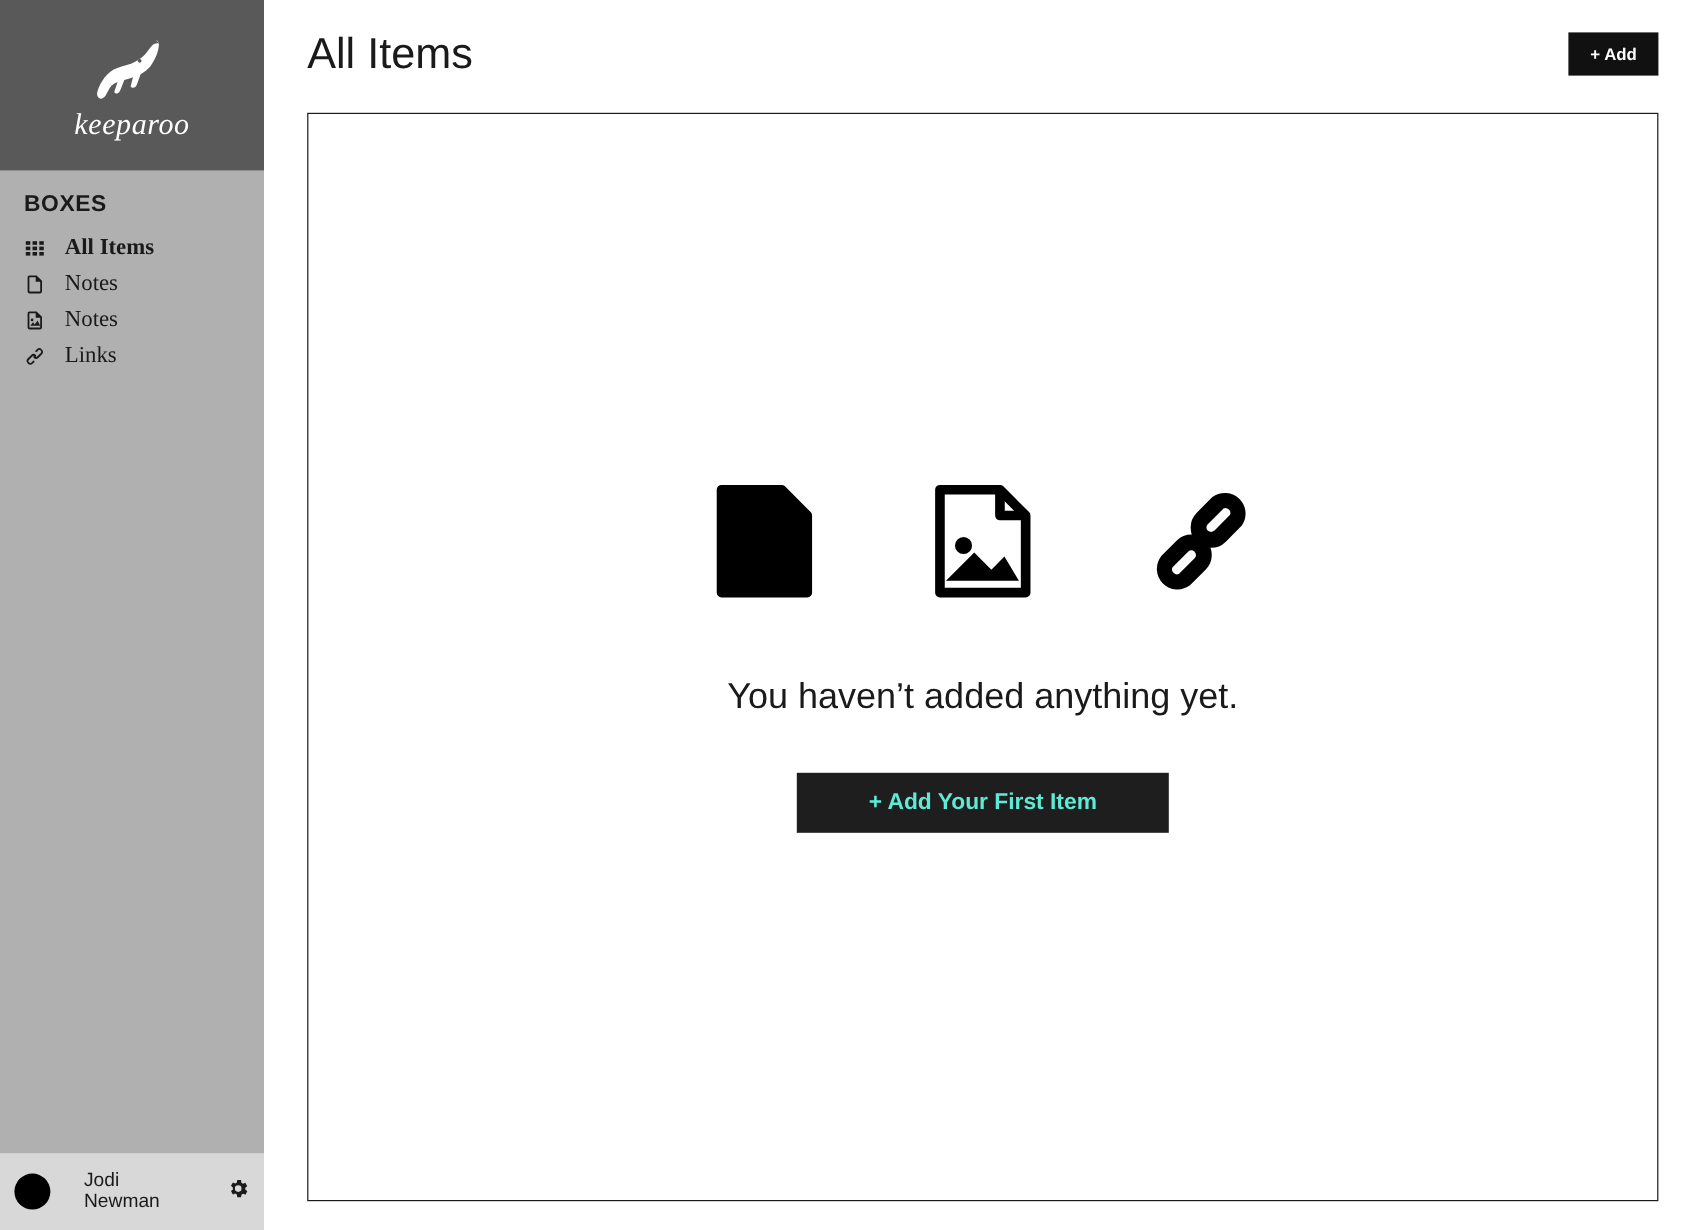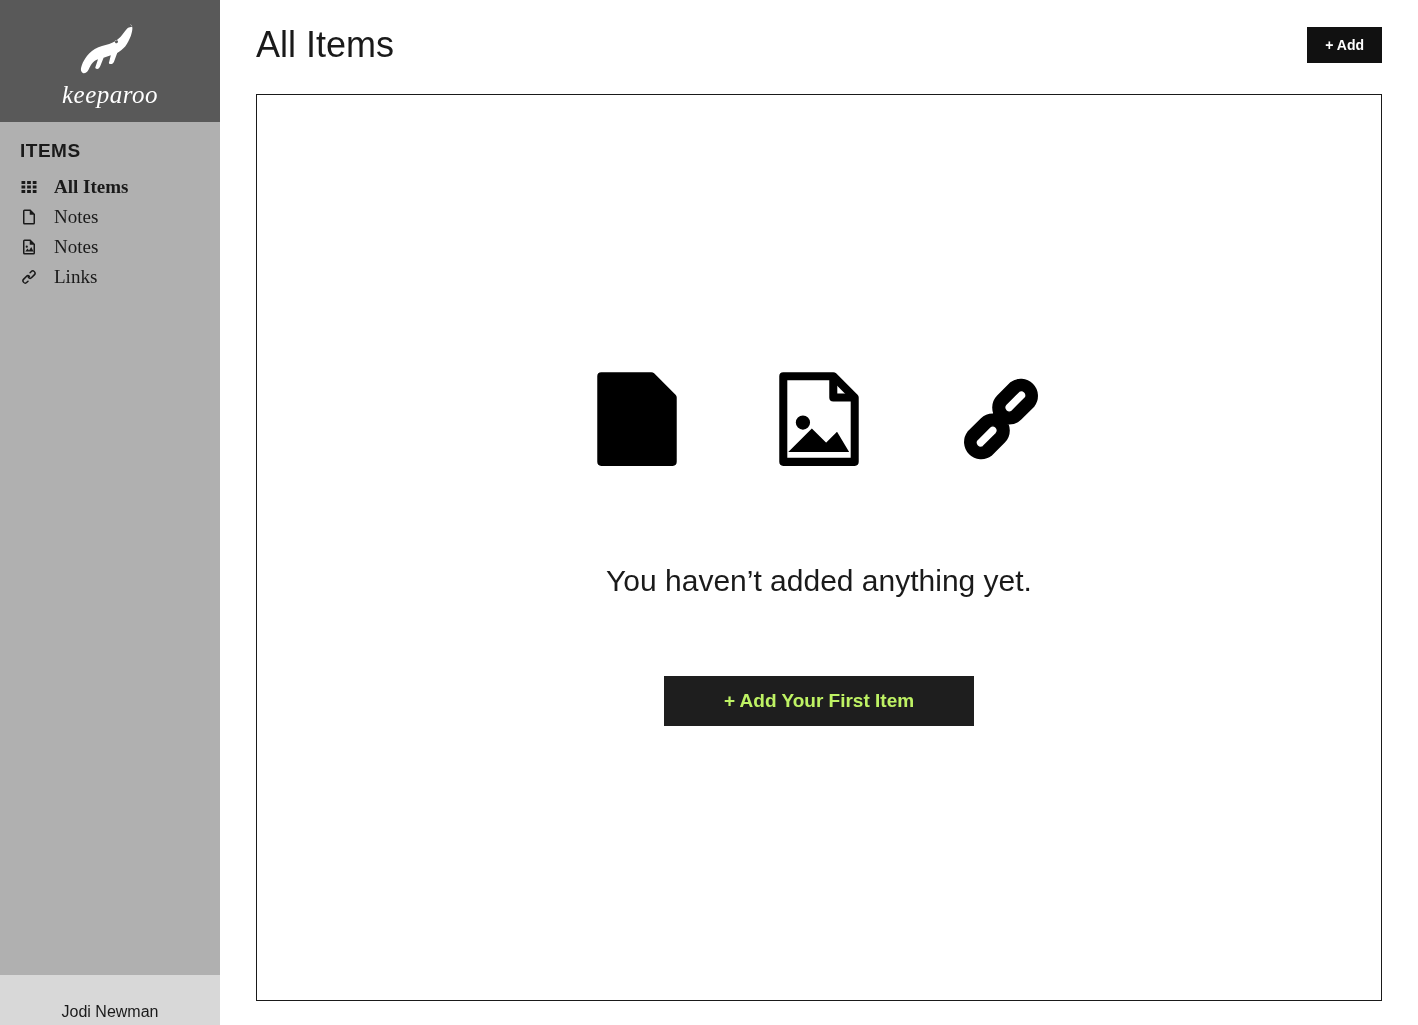--- a/index.html
+++ b/index.html
@@ -16,21 +16,21 @@
     }
     .sidebar {
       width: 220px;
       background: #b0b0b0;
       display: flex;
       flex-direction: column;
       height: 100%;
     }
     .logo-area {
       background: #595959;
-      height: 122px;
+      height: 142px;
       display: flex;
       align-items: center;
       justify-content: center;
     }
     .logo {
       color: white;
       text-align: center;
     }
     .logo svg {
       width: 80px;
@@ -79,26 +79,25 @@
     .nav-icon svg {
       width: 18px;
       height: 18px;
       fill: #1a1a1a;
     }
     .sidebar-spacer {
       flex: 1;
     }
     .user-bar {
       background: #d8d8d8;
-      height: 50px;
+      height: 64px;
       display: flex;
       align-items: center;
       padding: 0 12px;
       gap: 28px;
-      flex-direction: column;
     }
     .avatar {
       width: 30px;
       height: 30px;
       background: #000;
       border-radius: 50%;
     }
     .user-name {
       flex: 1;
       font-size: 16px;
@@ -136,21 +135,20 @@
       cursor: pointer;
     }
     .content-box {
       border: 1.5px solid #1a1a1a;
       flex: 1;
       display: flex;
       flex-direction: column;
       align-items: center;
       justify-content: center;
       padding: 40px;
-      gap: 32px;
     }
     .empty-icons {
       display: flex;
       gap: 90px;
       margin-bottom: 55px;
     }
     .empty-icons svg {
       width: 92px;
       height: 100px;
       fill: #000;
@@ -160,21 +158,21 @@
       text-align: center;
       font-size: 30px;
       line-height: 1.65;
       color: #1a1a1a;
       font-weight: 400;
       margin-bottom: 38px;
       max-width: 720px;
     }
     .add-first-button {
       background: #1e1e1e;
-      color: #bef264;
+      color: #5eead4;
       border: none;
       padding: 14px 60px;
       font-size: 19px;
       font-weight: 700;
       cursor: pointer;
     }
   </style>
 </head>
 <body>
 
@@ -182,21 +180,21 @@
   <div class="logo-area">
     <div class="logo">
       <svg viewBox="0 0 100 80">
         <path d="M78 16c-2-1-5 0-7 2-3 3-5 7-8 10-4 4-9 7-14 9-6 2-12 3-18 6-5 3-9 7-12 12-2 3-4 7-5 11-1 3 0 6 2 7 2 1 4 0 6-2 2-3 3-6 5-9 2-3 5-5 8-6l-3 9c-1 2 0 3 2 3s3-2 4-4l4-10c3-1 6-2 9-3l-2 8c-1 2 0 3 2 3s3-1 4-3l4-11c4-2 7-5 10-8 3-4 5-8 7-13 1-3 2-7 2-10 0-2-1-4-3-5zm-20 20c-1 0-2-1-2-2s1-2 2-2 2 1 2 2-1 2-2 2z" fill="white"></path>
       </svg>
       <div class="logo-text">keeparoo</div>
     </div>
   </div>
 
   <div class="nav-section">
-    <div class="nav-header">ITEMS</div>
+    <div class="nav-header">BOXES</div>
 
     <div class="nav-item active">
       <span class="nav-icon">
         <svg viewBox="0 0 24 24">
             <rect x="2" y="4" width="5" height="4"></rect>
             <rect x="9.5" y="4" width="5" height="4"></rect>
             <rect x="17" y="4" width="5" height="4"></rect>
             <rect x="2" y="10" width="5" height="4"></rect>
             <rect x="9.5" y="10" width="5" height="4"></rect>
             <rect x="17" y="10" width="5" height="4"></rect>

